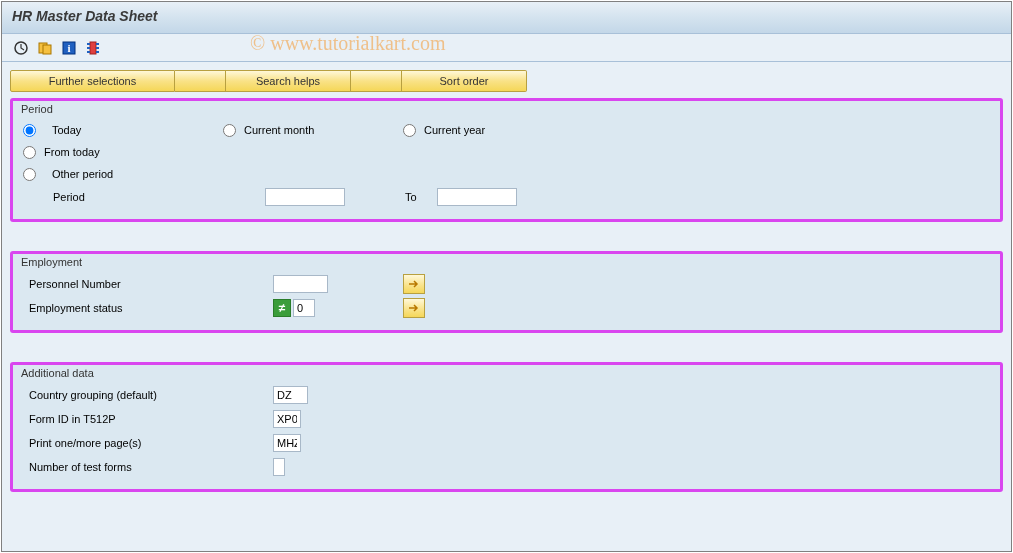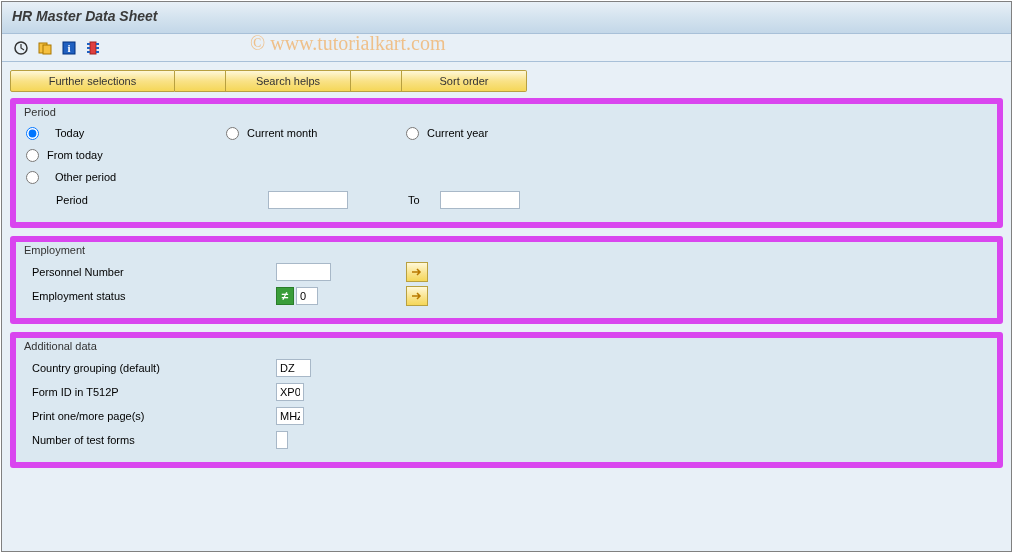--- a/index.html
+++ b/index.html
@@ -57,24 +57,24 @@
       padding: 0 25px;
       cursor: pointer;
       font-size: 11px;
       color: #333;
     }
     .yellow-btn.first { width: 165px; border-radius: 2px 0 0 2px; justify-content:center;}
     .yellow-btn.arrow { width: 24px; justify-content:center; border-left:0;}
     .yellow-btn.mid { width: 125px; border-left:0; justify-content:center;}
     .yellow-btn.last { width: 125px; border-left:0; border-radius: 0 2px 2px 0; justify-content:center;}
     .groupbox {
-      border: 6px solid #d946ef;
+      border: 3px solid #d946ef;
       background: #dbe8f1;
       border-radius: 3px;
-      margin-bottom: 8px;
+      margin-bottom: 29px;
       position: relative;
       padding: 18px 10px 10px 10px;
     }
     .groupbox-title {
       position: absolute;
       top: 2px;
       left: 8px;
       font-size: 11px;
       color: #333;
     }

